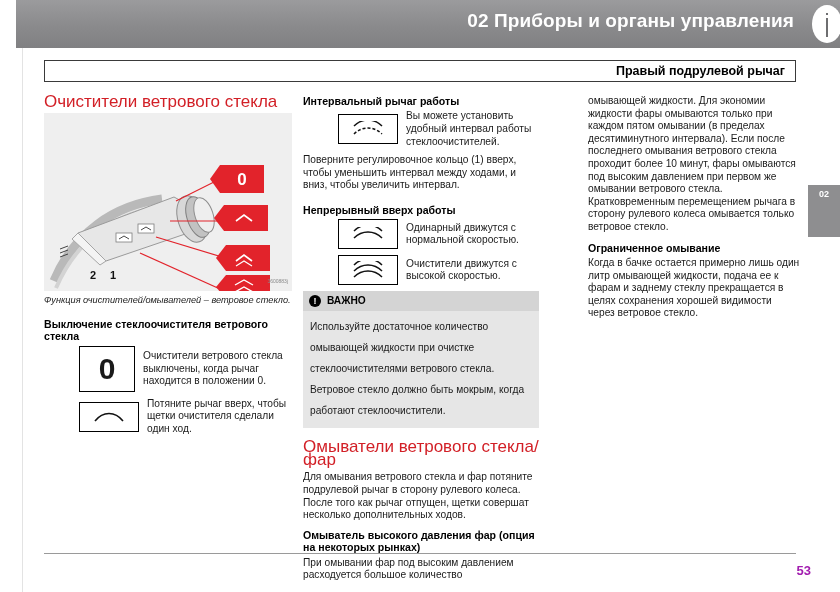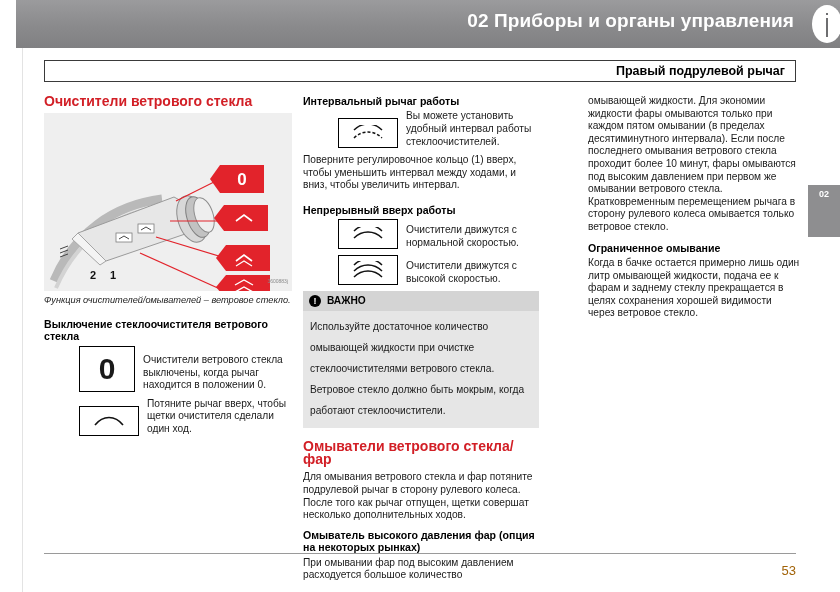--- a/index.html
+++ b/index.html
@@ -100,22 +100,22 @@
     font-size: 10.2px;
     line-height: 12.6px;
     color: #1a1a1a;
   }
   .col-1 { left: 44px;  width: 248px; }
   .col-2 { left: 303px; width: 236px; }
   .col-3 { left: 588px; width: 213px; }
 
   h3.red {
     color: #d21f26;
-    font-size: 14px;
-    font-weight: bold;
+    font-size: 17px;
+    font-weight: normal;
     margin: 0 0 5px 0;
     line-height: 13px;
   }
   h4.blk {
     color: #000;
     font-size: 10.6px;
     font-weight: bold;
     margin: 12px 0 3px 0;
     line-height: 12.4px;
   }
@@ -143,21 +143,21 @@
     font-size: 9.2px;
     line-height: 11px;
     font-style: italic;
     color: #222;
     margin-bottom: 10px;
   }
 
   
   .iconrow {
     display: flex;
-    align-items: flex-end;
+    align-items: center;
     margin-bottom: 6px;
     padding-left: 35px;
   }
   .iconbox {
     border: 1px solid #000;
     background: #fff;
     box-sizing: border-box;
     flex: 0 0 auto;
     display: flex;
     align-items: center;
@@ -215,25 +215,25 @@
   .footer-rule {
     position: absolute;
     left: 44px;
     top: 553px;
     width: 752px;
     height: 1px;
     background: #9a9a9a;
   }
   .page-num {
     position: absolute;
-    right: 44px;
+    right: 29px;
     top: 563px;
     font-size: 13px;
-    font-weight: normal;
-    color: #a16207;
+    font-weight: bold;
+    color: #a21caf;
   }
   .left-rule {
     position: absolute;
     left: 22px;
     top: 48px;
     width: 1px;
     height: 544px;
     background: #e3e3e3;
   }
 </style>
@@ -345,21 +345,21 @@
   <p>Поверните регулировочное кольцо (1) вверх, чтобы уменьшить интервал между ходами, и вниз, чтобы увеличить интервал.</p>
 
   <h4 class="blk">Непрерывный вверх работы</h4>
   <div class="iconrow">
     <div class="iconbox ib-wide">
       <svg width="34" height="14" viewBox="0 0 34 14">
         <path d="M3 4 C 11 -4, 23 -4, 31 4" fill="none" stroke="#111" stroke-width="1.5"></path>
         <path d="M3 11 C 11 3, 23 3, 31 11" fill="none" stroke="#111" stroke-width="1.5"></path>
       </svg>
     </div>
-    <div class="txt">Очистители движутся с нормальной скоростью.</div>
+    <div class="txt">Одинарный движутся с нормальной скоростью.</div>
   </div>
   <div class="iconrow">
     <div class="iconbox ib-wide">
       <svg width="34" height="18" viewBox="0 0 34 18">
         <path d="M3 4 C 11 -4, 23 -4, 31 4" fill="none" stroke="#111" stroke-width="1.5"></path>
         <path d="M3 10 C 11 2, 23 2, 31 10" fill="none" stroke="#111" stroke-width="1.5"></path>
         <path d="M3 16 C 11 8, 23 8, 31 16" fill="none" stroke="#111" stroke-width="1.5"></path>
       </svg>
     </div>
     <div class="txt">Очистители движутся с высокой скоростью.</div>

